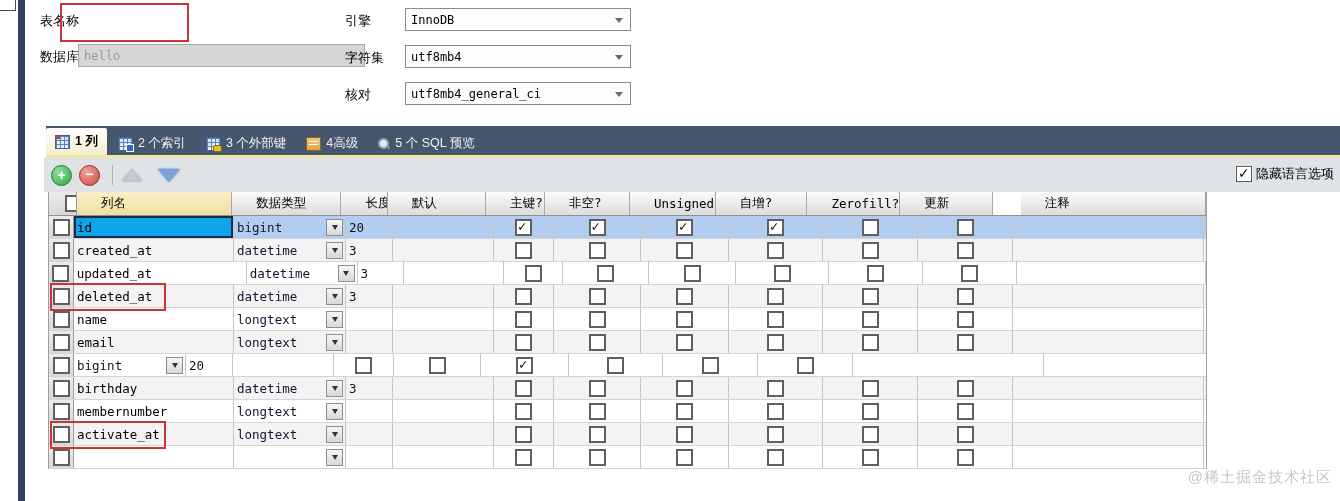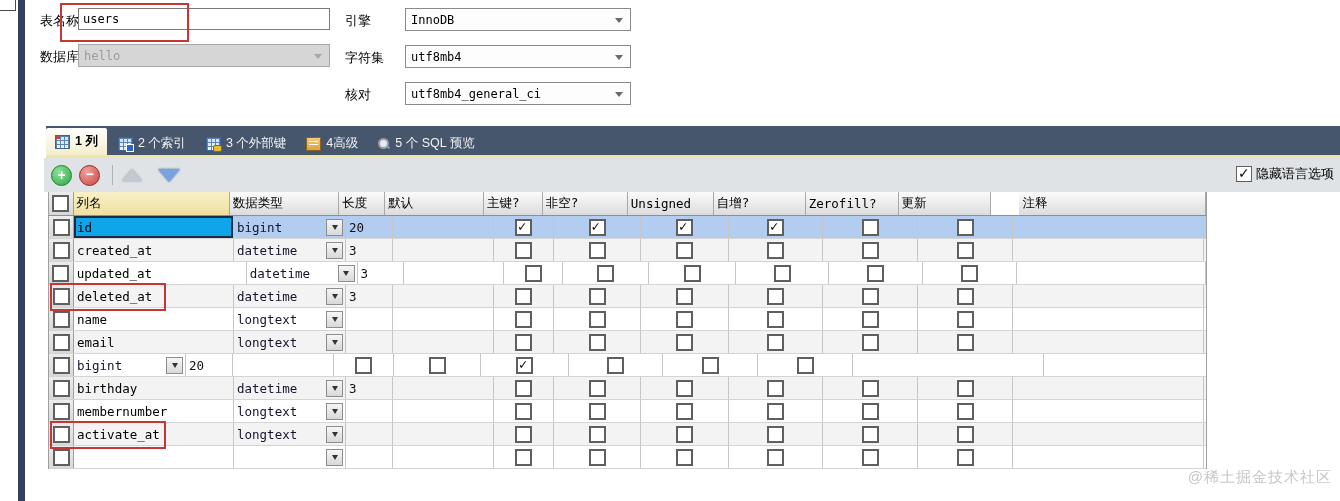--- a/index.html
+++ b/index.html
@@ -63,21 +63,21 @@
   .hide-lang .cb.checked::after{top:-2px;}
 
   
   .grid{position:absolute;left:48px;top:192px;width:1157px;border-left:1px solid #9e9e9e;border-right:1px solid #9e9e9e;
         font-family:"DejaVu Sans Mono","Liberation Mono",monospace;font-size:12.5px;}
   .grow{display:flex;height:22px;border-bottom:1px solid #d4d4d4;background:#fff;position:relative;}
   .grow.alt{background:#f3f3f3;}
   .grow.selected{background:#b3cdf0;}
   .ghead{display:flex;height:23px;border-bottom:1px solid #8f8f8f;}
   .gc{box-sizing:border-box;border-right:1px solid #c6c6c6;height:100%;display:flex;align-items:center;padding:0 3px;overflow:hidden;white-space:nowrap;}
-  .hc{background:linear-gradient(#fbfbfb,#dcdcdc);border-right:1px solid #a8a8a8;color:#000;}
+  .hc{background:linear-gradient(#fbfbfb,#dcdcdc);border-right:1px solid #a8a8a8;color:#000;padding-left:24px;}
   .hc.colname-h{background:linear-gradient(#faf0c8,#eedfa0);}
   .rowsel{background:linear-gradient(#ececec,#d8d8d8);justify-content:center;border-right:1px solid #9e9e9e;}
   .cellcb{justify-content:center;}
   .tcell{justify-content:space-between;padding-right:2px;}
   .ttext{color:#14142e;}
   .dd-btn{width:17px;height:17px;background:linear-gradient(#f6f6f6,#d8d8d8);border:1px solid #8d8d8d;box-sizing:border-box;
           display:flex;align-items:center;justify-content:center;flex:0 0 auto;}
   .dd-btn::after{content:"";border-left:3.5px solid transparent;border-right:3.5px solid transparent;border-top:5px solid #333;}
   .ncell{color:#000;}
   .ncell.focus{box-shadow:inset 0 0 0 2px #1b2a47;background:#0ea5e9;}
@@ -87,25 +87,24 @@
 </style>
 </head>
 <body>
 
 <div id="stage">
 
   <div class="corner-box"></div>
   <div class="navy-rail"></div>
 
   <div class="flabel" style="left:40px;top:12px;">表名称</div>
-  <input class="tinput" style="left: 78px; top: 8px; width: 252px;" value="users">
   <div class="red-box" style="left:60px;top:3px;width:125px;height:35px;"></div>
 
   <div class="flabel" style="left:40px;top:48px;">数据库</div>
-  <div class="sel disabled" style="left:78px;top:44px;width:252px;">
+  <div class="sel disabled" style="left:78px;top:44px;width:287px;">
     <span>hello</span>
   </div>
 
   <div class="flabel" style="left:345px;top:12px;">引擎</div>
   <div class="sel" style="left:405px;top:8px;width:226px;">
     <span>InnoDB</span>
   </div>
 
   <div class="flabel" style="left:345px;top:49px;">字符集</div>
   <div class="sel" style="left:405px;top:45px;width:226px;">

